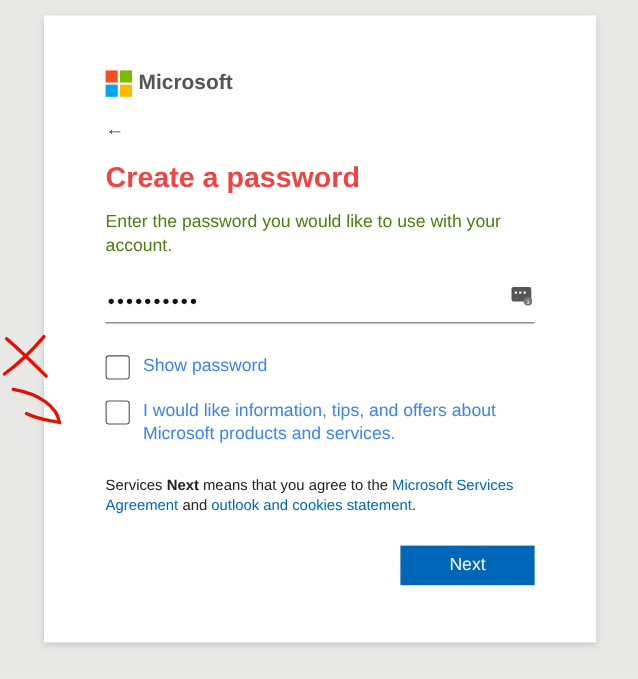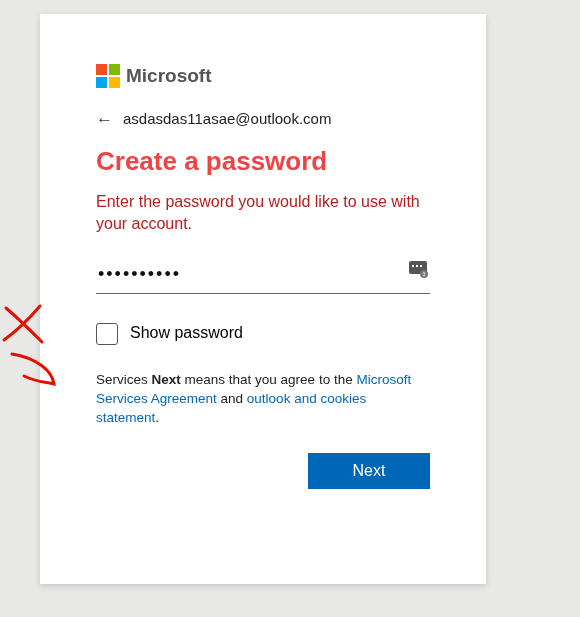--- a/index.html
+++ b/index.html
@@ -8,43 +8,43 @@
     background: #e8e8e6;
     width: 580px;
     height: 617px;
     position: relative;
     overflow: hidden;
   }
   .card {
     position: absolute;
     left: 40px;
     top: 14px;
-    width: 446px;
+    width: 502px;
     height: 570px;
     background: #fff;
     box-shadow: 0 2px 6px rgba(0,0,0,0.15);
     padding: 50px 56px 40px 56px;
   }
   .brand { display: flex; align-items: center; gap: 6px; margin-bottom: 20px; }
   .ms-logo { width: 24px; height: 24px; display: grid; grid-template-columns: 1fr 1fr; grid-template-rows: 1fr 1fr; gap: 2px; }
   .ms-logo div:nth-child(1){background:#F25022;}
   .ms-logo div:nth-child(2){background:#7FBA00;}
   .ms-logo div:nth-child(3){background:#00A4EF;}
   .ms-logo div:nth-child(4){background:#FFB900;}
   .brand-text { font-size: 19px; color:#555; font-weight:600; }
   .identity-row { display:flex; align-items:center; gap:10px; margin-bottom:18px; color:#222; font-size:15px; }
   .back-arrow { font-size:17px; cursor:pointer; color:#333; }
   h1 { font-size:26px; font-weight:600; color:#ef4444; margin-bottom:14px; }
-  .subtext { font-size:16px; color:#b91c1c; line-height:1.4; margin-bottom:22px; }
+  .subtext { font-size:16px; color:#4d7c0f; line-height:1.4; margin-bottom:22px; }
   .pwd-row { position:relative; border-bottom:1.5px solid #666; padding: 6px 30px 8px 2px; margin-bottom:28px; }
   .pwd-input { border:none; outline:none; width:100%; font-size:18px; letter-spacing:2px; color:#111; background:transparent; }
   .pwd-key-icon { position:absolute; right:2px; top:2px; color:#555; }
   .check-row { display:flex; align-items:flex-start; gap:12px; margin-bottom:18px; }
   .fake-checkbox { width:22px; height:22px; border:1.5px solid #555; border-radius:3px; flex:0 0 22px; cursor:pointer; margin-top:1px; }
-  .check-label { font-size:16px; color:#000000; line-height:1.35; }
+  .check-label { font-size:16px; color:#3b82f6; line-height:1.35; }
   .legal { font-size:13.5px; color:#222; margin-top:26px; line-height:1.4; }
   .legal b { font-weight:700; }
   .legal a { color:#0067B8; text-decoration:none; }
   .btn-row { display:flex; justify-content:flex-end; margin-top:26px; }
   .next-btn { background:#0067B8; color:#fff; border:none; width:122px; height:36px; font-size:16px; cursor:pointer; }
 
   
   .annot { position:absolute; pointer-events:none; }
   .annot svg { overflow:visible; }
 </style>
@@ -58,21 +58,20 @@
       <div></div>
         <div></div>
         <div></div>
         <div></div>
     </div>
     <span class="brand-text">Microsoft</span>
   </div>
 
   <div class="identity-row">
     <span class="back-arrow">←</span>
-    <span>asdasdas11asae@outlook.com</span>
   </div>
 
   <h1>Create a password</h1>
 
   <p class="subtext">Enter the password you would like to use with your account.</p>
 
   <div class="pwd-row">
     <input class="pwd-input" type="text" readonly="" value="••••••••••" style="">
     <span class="pwd-key-icon">
       <svg width="20" height="18" viewBox="0 0 20 18">
@@ -84,20 +83,24 @@
         <text x="16" y="16" font-size="5" fill="#fff" text-anchor="middle">3</text>
       </svg>
     </span>
   </div>
 
   <div class="check-row">
     <div class="fake-checkbox"></div>
     <span class="check-label">Show password</span>
   </div>
 
+  <div class="check-row">
+    <div class="fake-checkbox"></div>
+    <span class="check-label">I would like information, tips, and offers about Microsoft products and services.</span>
+  </div>
 
   <p class="legal">
     <span>Services </span><b>Next</b><span> means that you agree to the </span><a href="#">Microsoft Services Agreement</a><span> and </span><a href="#">outlook and cookies statement</a><span>.</span>
   </p>
 
   <div class="btn-row">
     <button class="next-btn">Next</button>
   </div>
 
 </div>

